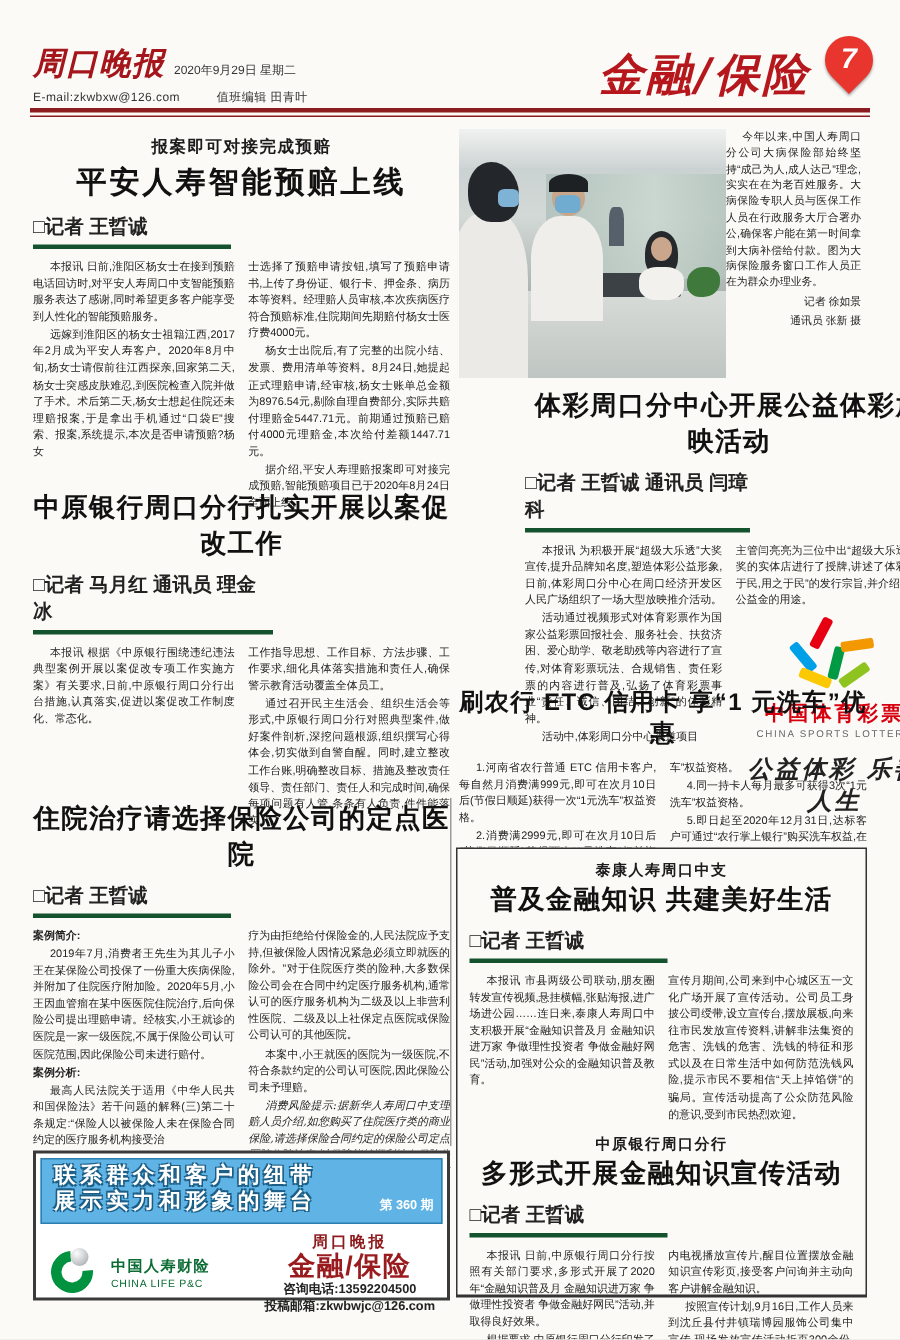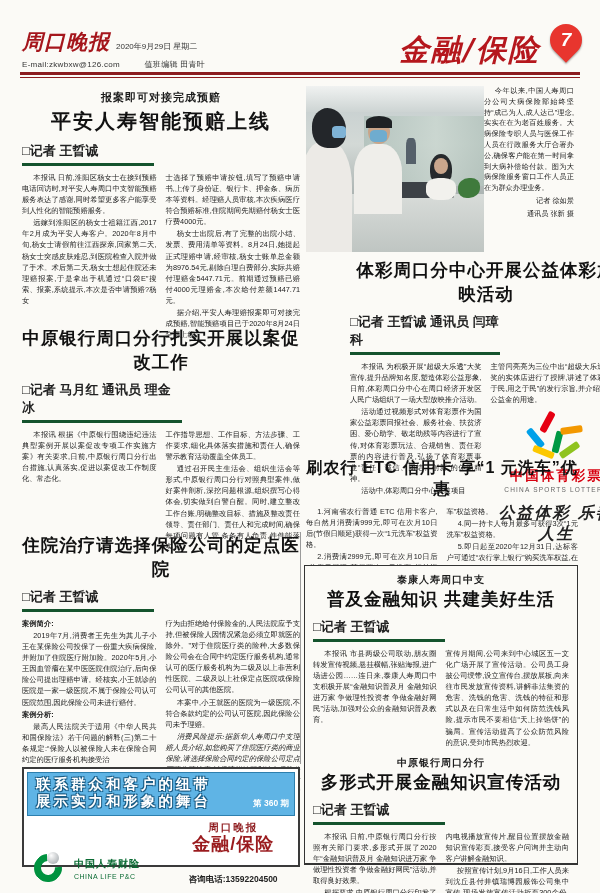--- a/index.html
+++ b/index.html
@@ -87,21 +87,21 @@
   .ad-bottom { display:flex; align-items:center; padding:2px 8px 0 10px; }
   .cl-logo { position:relative; width:32px; height:32px; flex:0 0 auto; }
   .cl-ring { position:absolute; left:0; top:2px; width:28px; height:28px; border:7px solid #00923f; border-radius:50%; border-top-color:transparent; transform:rotate(40deg); }
   .cl-ball { position:absolute; left:13px; top:0; width:12px; height:12px; border-radius:50%; background:radial-gradient(circle at 35% 30%,#fdfdfd,#b9bdc0 70%,#8f9396); }
   .cl-txt { margin-left:8px; }
   .cl-cn { font-size:10px; font-weight:bold; color:#0a6b33; letter-spacing:1px; }
   .cl-en { font-size:7px; color:#0a6b33; letter-spacing:.5px; margin-top:2px; }
   .ad-right { margin-left:auto; text-align:center; }
   .ad-paper { font-size:10.5px; font-weight:bold; color:#8e1b1e; letter-spacing:2px; }
   .ad-sec { font-size:18px; font-weight:bold; color:#9a1b1e; letter-spacing:1px; line-height:1.05; }
-  .ad-tel,.ad-mail { font-size:8.5px; font-weight:bold; color:#222; line-height:1.3;margin-top:20px; }
+  .ad-tel,.ad-mail { font-size:8.5px; font-weight:bold; color:#222; line-height:1.3; }
 </style>
 </head>
 <body>
 
 <div class="page">
 
   <div class="masthead-wrap">
     <span class="masthead">周口晚报</span><span class="m-date">2020年9月29日 星期二</span>
     <div class="m-row2">
       <span>E-mail:zkwbxw@126.com</span>

